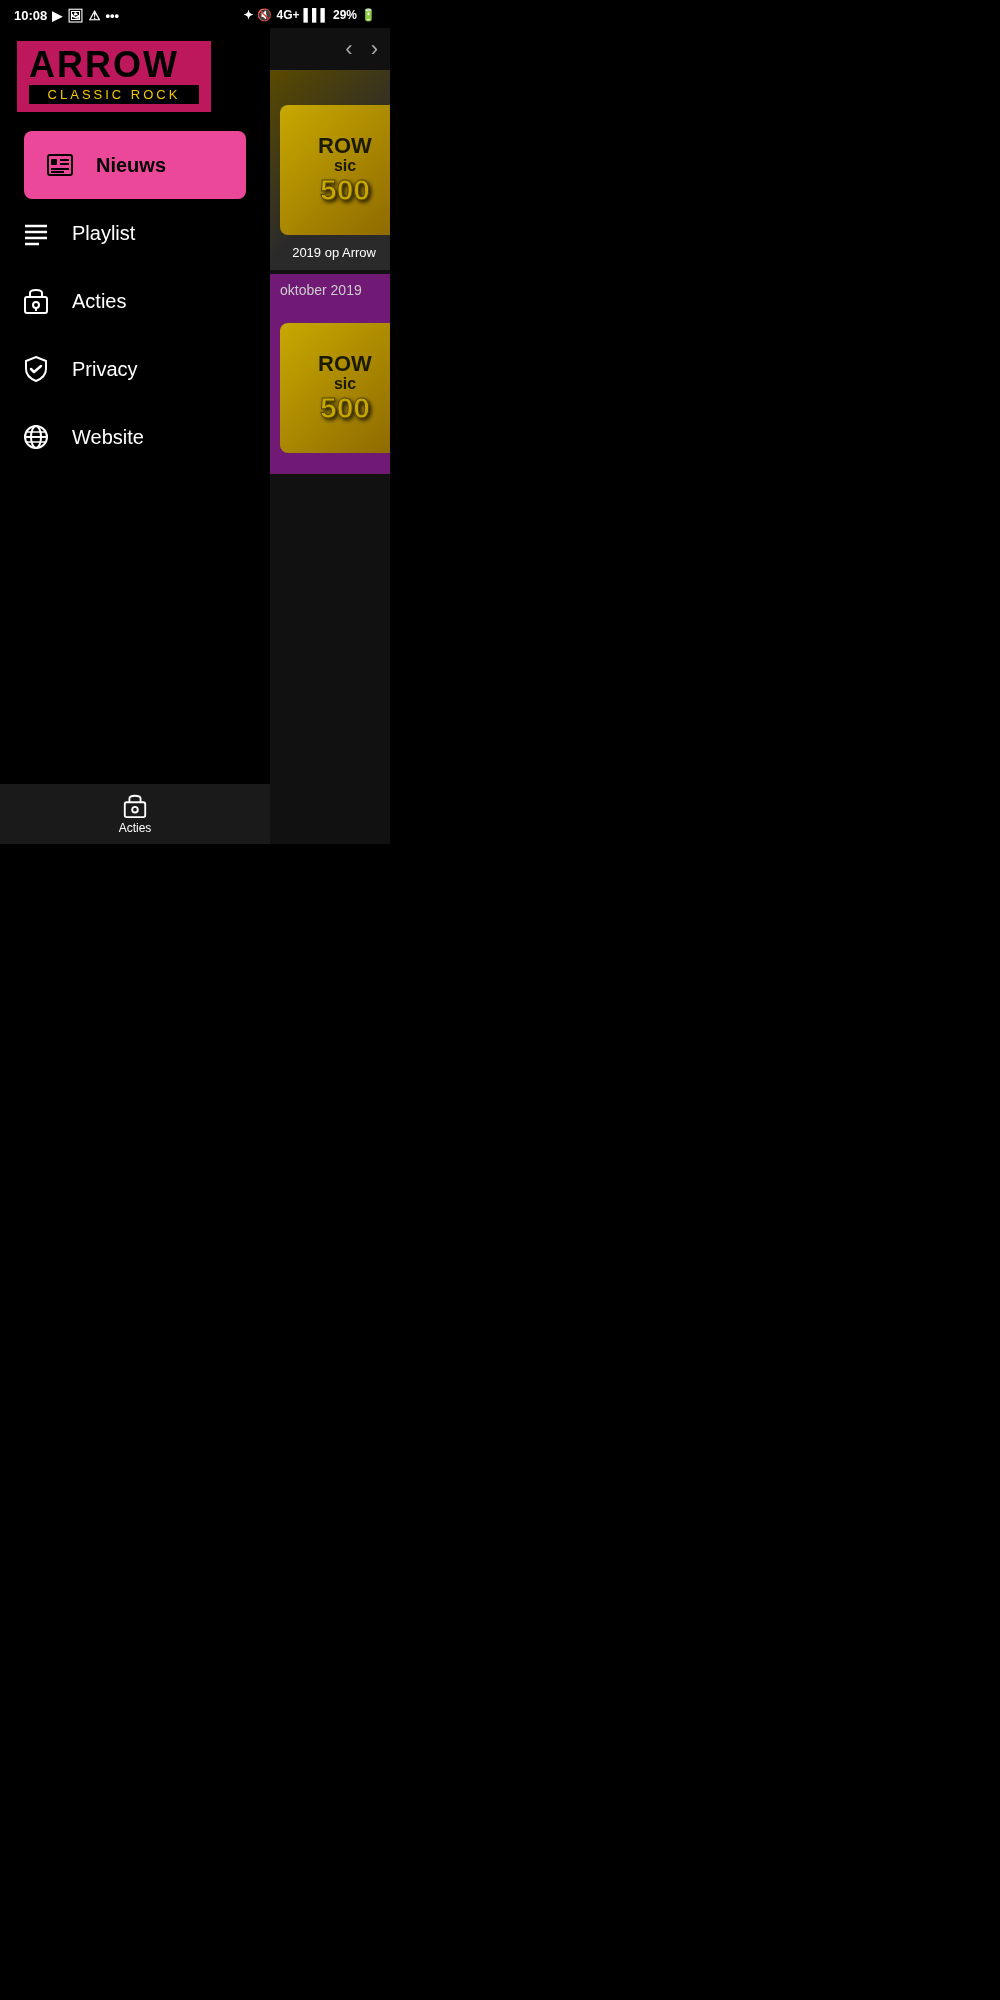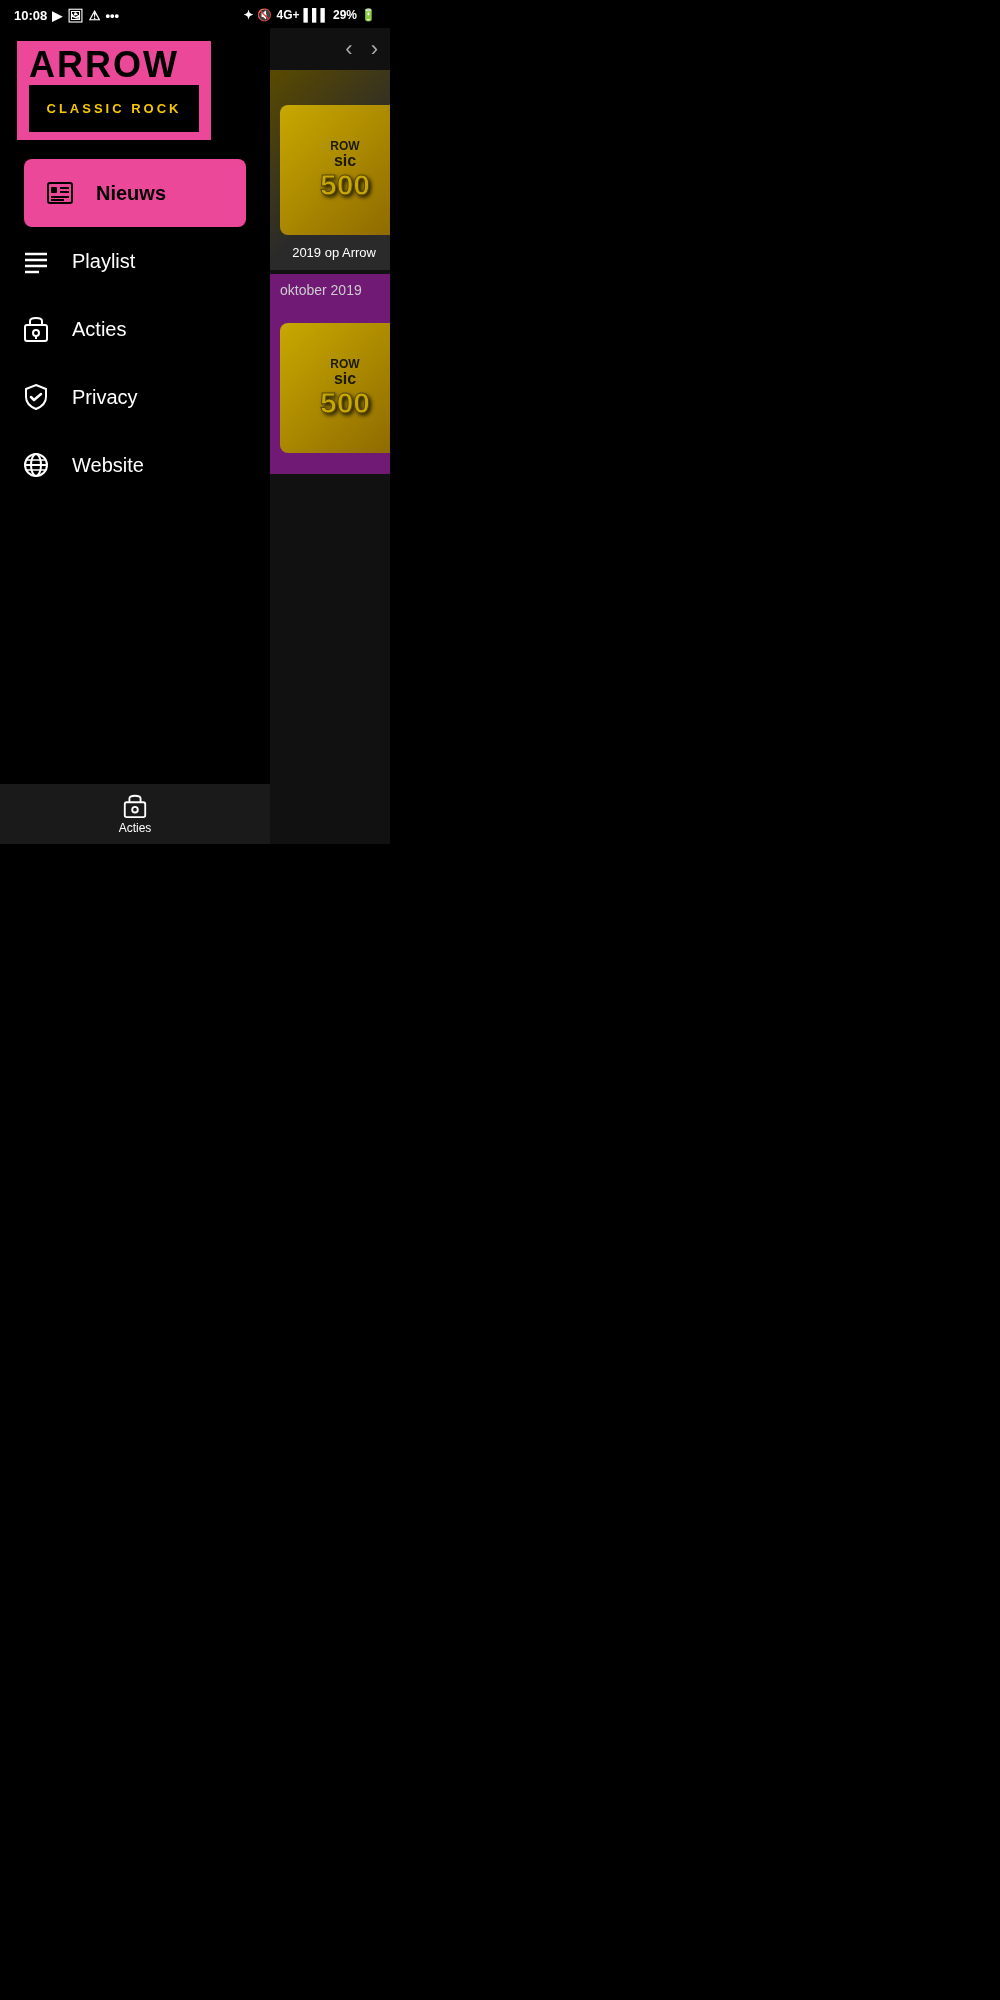--- a/index.html
+++ b/index.html
@@ -43,42 +43,42 @@
       flex-shrink: 0;
       display: flex;
       flex-direction: column;
     }
 
     .logo-area {
       padding: 10px 14px 16px;
     }
 
     .logo-box {
-      background: #ec4899;
+      background: #be185d;
       border: 3px solid #000;
       padding: 6px 12px 8px;
       display: inline-block;
       width: 200px;
     }
     .logo-arrow {
       font-size: 36px;
       font-weight: 900;
       color: #000;
       line-height: 1;
       letter-spacing: 2px;
       text-align: left;
     }
     .logo-classic-rock {
       background: #000;
       color: #f5c800;
       font-size: 13px;
-      font-weight: 700;
+      font-weight: 400;
       letter-spacing: 3px;
       text-align: center;
-      padding: 16px 0;
+      padding: 2px 0;
       margin-top: 2px;
     }
 
     
     .nav-items {
       display: flex;
       flex-direction: column;
       gap: 0;
     }
 
@@ -174,21 +174,21 @@
       display: flex;
       flex-direction: column;
       align-items: center;
       justify-content: center;
       padding: 6px;
       position: absolute;
       left: 10px;
       top: 50%;
       transform: translateY(-50%);
     }
-    .badge-rrow { font-size: 12px; font-weight: 900; color: #1a1a00; line-height: 1; }
+    .badge-rrow { font-size: 22px; font-weight: 900; color: #1a1a00; line-height: 1; }
     .badge-ssic { font-size: 16px; font-weight: 900; color: #1a1a00; }
     .badge-k500 {
       font-size: 30px;
       font-weight: 900;
       color: #c8a800;
       text-shadow: 2px 2px 4px #000;
       line-height: 1;
       -webkit-text-stroke: 1px #5a4a00;
     }
 

